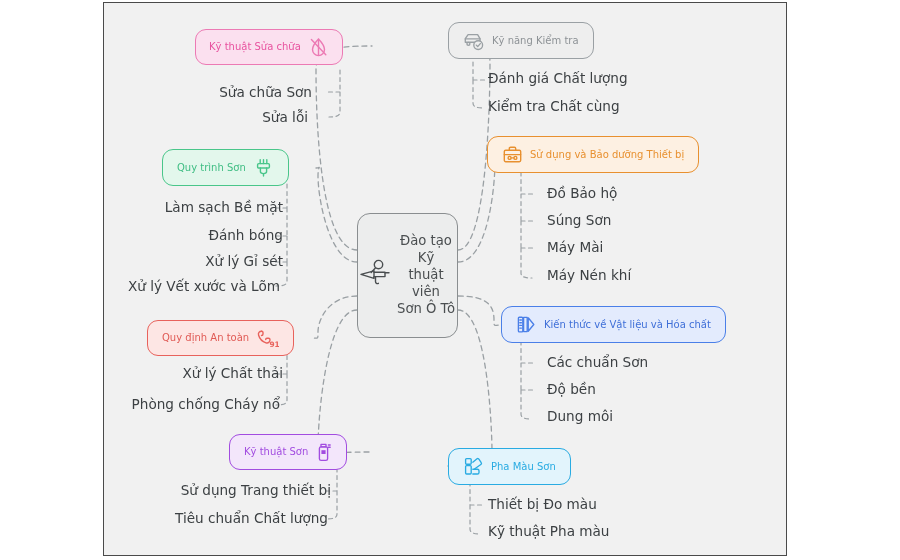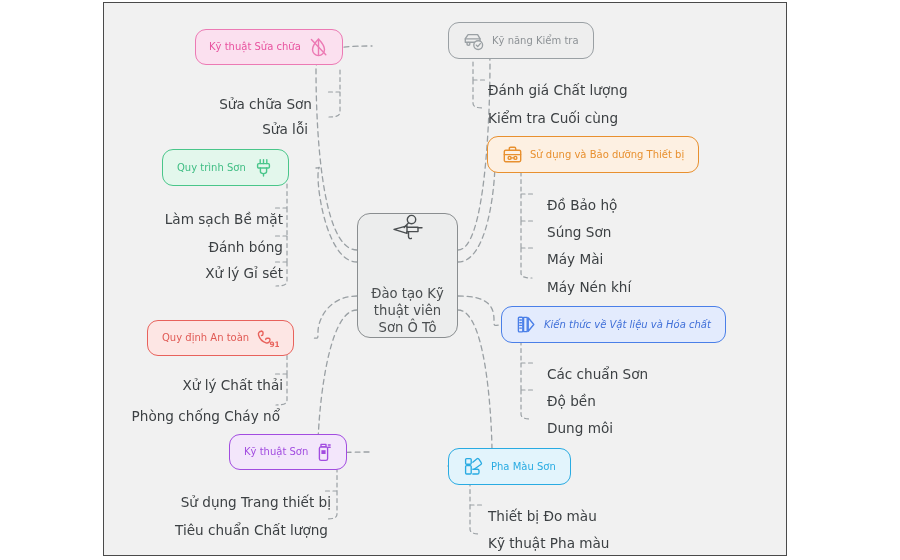--- a/index.html
+++ b/index.html
@@ -19,29 +19,29 @@
     position:absolute;display:flex;align-items:center;gap:7px;
     border-radius:11px;box-sizing:border-box;white-space:nowrap;
   }
   .node .lbl{font-size:10px;line-height:1;}
   .node svg{display:block;flex:none;}
 
   
   #central{
     position:absolute;left:357px;top:213px;width:101px;height:125px;
     background:#eceded;border:1.6px solid #8a8e90;border-radius:13px;
-    display:flex;flex-direction:column;align-items:center;justify-content:space-between;
-    gap:21px;box-sizing:border-box;
+    display:flex;flex-direction:row;align-items:center;justify-content:flex-start;
+    gap:3px;box-sizing:border-box;
   }
   #central .ctext{
     font-size:13.2px;color:#4a4e50;text-align:center;line-height:1.28;
   }
 
   .sub{
-    position:absolute;font-size:13.6px;color:#3c4043;white-space:nowrap;line-height:1;margin-top:12px;
+    position:absolute;font-size:13.6px;color:#3c4043;white-space:nowrap;line-height:1;
   }
   .sub.r{text-align:right;}
 
   #wm{position:absolute;left:744px;top:48px;width:150px;height:95px;
       display:flex;flex-direction:column;align-items:center;gap:2px;opacity:.72;}
   #wm .wmtext{font-size:13.4px;letter-spacing:1.1px;color:#6a7ab0;font-weight:bold;}
 </style>
 </head>
 <body>
 
@@ -130,36 +130,37 @@
         <path d="M2.3,7.9 L17,7.9"></path>
         <circle cx="5.4" cy="12.8" r="1.5"></circle>
         <circle cx="13.6" cy="12.8" r="1.5"></circle>
         <circle cx="15.2" cy="14.1" r="4.4" fill="#eeeeee"></circle>
         <path d="M13.3,14.1 L14.7,15.6 L17.3,12.6"></path>
       </svg>
     </span>
     <span class="lbl" style="color:#8d9296;">Kỹ năng Kiểm tra</span>
   </div>
   <div class="sub" style="left:488px;top:72px;">Đánh giá Chất lượng</div>
-  <div class="sub" style="left:488px;top:100px;">Kiểm tra Cuối cùng</div>
+  <div class="sub" style="left:488px;top:100px;">Kiểm tra Chất cùng</div>
 
   <div class="node" style="left:162px;top:149px;height:37px;padding:16px 14px;background:#e3f7ec;border:1.6px solid #49c68a;">
     <span class="lbl" style="color:#3fbd83;">Quy trình Sơn</span>
     <span>
       <svg width="21" height="21" viewBox="0 0 21 21" fill="none" stroke="#49c68a" stroke-width="1.4" stroke-linecap="round" stroke-linejoin="round">
         <path d="M7.2,2.6 L7.2,6.6 M10.5,2.6 L10.5,6.6 M13.8,2.6 L13.8,6.6"></path>
         <rect x="4.6" y="6.6" width="11.8" height="4.4" rx="1.1"></rect>
         <path d="M7.4,11 L7.4,14.6 C7.4,16 8.4,16.6 10.5,16.6 C12.6,16.6 13.6,16 13.6,14.6 L13.6,11"></path>
         <path d="M10.5,16.6 L10.5,19"></path>
       </svg>
     </span>
   </div>
   <div class="sub r" style="right:617px;top:201px;">Làm sạch Bề mặt</div>
   <div class="sub r" style="right:617px;top:229px;">Đánh bóng</div>
   <div class="sub r" style="right:617px;top:255px;">Xử lý Gỉ sét</div>
+  <div class="sub r" style="right:620px;top:280px;">Xử lý Vết xước và Lõm</div>
 
   <div class="node" style="left:487px;top:136px;height:37px;padding:12px 14px;background:#fdf0e2;border:1.6px solid #e8902f;">
     <span>
       <svg width="21" height="20" viewBox="0 0 21 20" fill="none" stroke="#e8902f" stroke-width="1.4" stroke-linecap="round" stroke-linejoin="round">
         <path d="M7.3,5.2 L7.3,3.4 C7.3,2.7 7.8,2.3 8.5,2.3 L12.5,2.3 C13.2,2.3 13.7,2.7 13.7,3.4 L13.7,5.2"></path>
         <rect x="2.3" y="5.2" width="16.4" height="11.5" rx="1.4"></rect>
         <path d="M2.3,9.6 L18.7,9.6"></path>
         <circle cx="7.6" cy="12.9" r="1.5"></circle>
         <circle cx="13.4" cy="12.9" r="1.5"></circle>
         <path d="M9.1,12.9 L11.9,12.9"></path>
@@ -178,21 +179,21 @@
       <svg width="23" height="21" viewBox="0 0 23 21" fill="none" stroke="#e8625c" stroke-width="1.4" stroke-linecap="round" stroke-linejoin="round">
         <path d="M5.6,3.2 C3.3,3.2 1.9,5 2.6,7.2 C3.6,10.6 6.6,13.7 10,14.8 C12.2,15.5 14,14.1 14,11.8 C14,10.9 13.4,10.3 12.5,10.3 L11,10.3 C10.2,10.3 9.7,10.8 9.7,11.6"></path>
         <path d="M5.6,3.2 C6.5,3.2 7,3.7 7,4.5 L7,6 C7,6.9 6.4,7.5 5.5,7.5"></path>
         <text x="13.4" y="18.6" font-size="7.4" fill="#e8625c" stroke="none" font-family="DejaVu Sans, sans-serif" font-weight="bold">911</text>
       </svg>
     </span>
   </div>
   <div class="sub r" style="right:617px;top:367px;">Xử lý Chất thải</div>
   <div class="sub r" style="right:620px;top:398px;">Phòng chống Cháy nổ</div>
 
-  <div class="node" style="left:501px;top:306px;height:37px;padding:0 14px;background:#e3ebfd;border:1.6px solid #4a7fe8;font-style:italic;">
+  <div class="node" style="left:501px;top:306px;height:37px;padding:0 14px;background:#e3ebfd;border:1.6px solid #4a7fe8;">
     <span>
       <svg width="21" height="21" viewBox="0 0 21 21" fill="none" stroke="#4a7fe8" stroke-width="1.35" stroke-linecap="round" stroke-linejoin="round">
         <rect x="2.4" y="3.2" width="4.4" height="14.6" rx="0.9"></rect>
         <path d="M3.8,6 L5.4,6 M3.8,8.7 L5.4,8.7 M3.8,11.4 L5.4,11.4 M3.8,14.1 L5.4,14.1"></path>
         <path d="M7.6,3.4 L11.2,3.4 L11.2,17.6 L7.6,17.6 Z"></path>
         <path d="M12.2,3.8 L17.8,10.5 L12.2,17.2 Z"></path>
       </svg>
     </span>
     <span class="lbl" style="color:#3f6fd8;">Kiến thức về Vật liệu và Hóa chất</span>
   </div>

